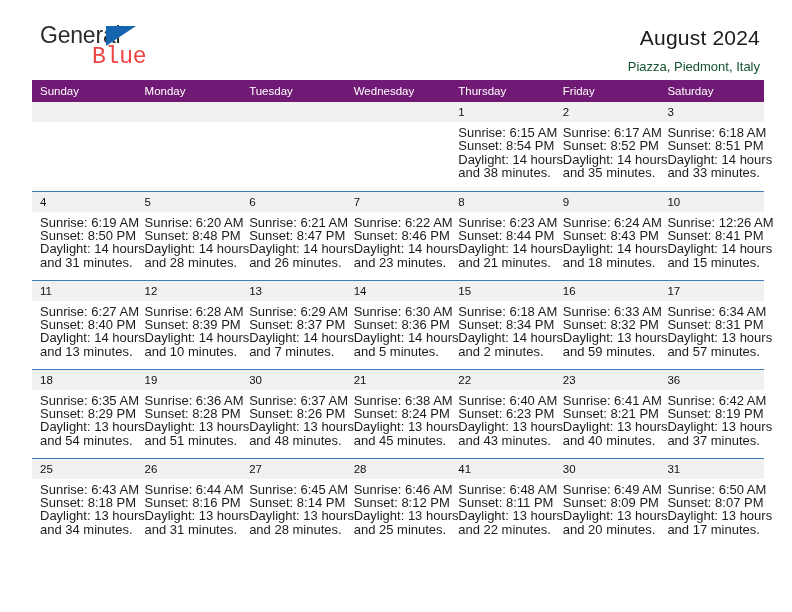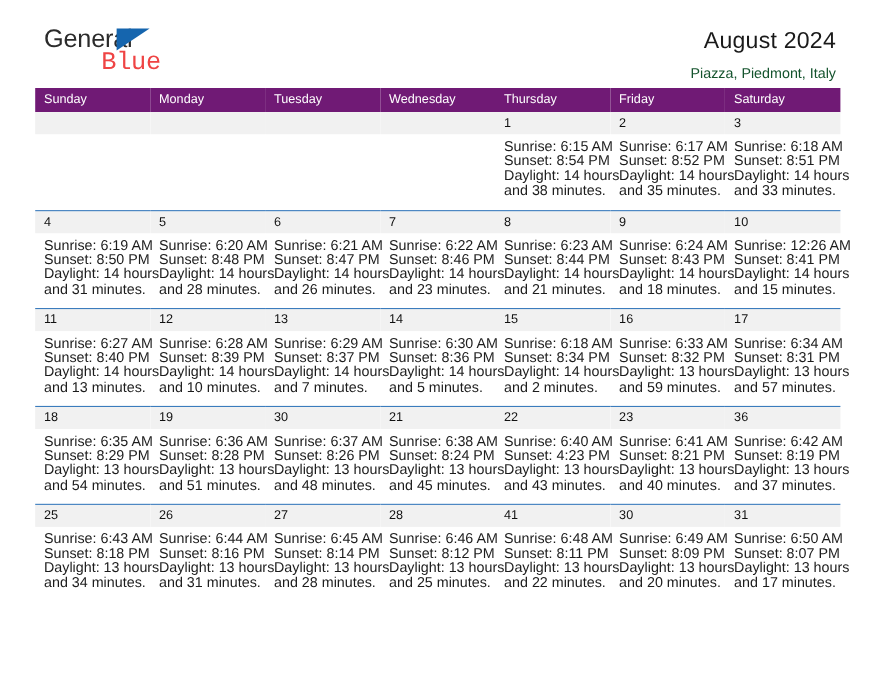--- a/index.html
+++ b/index.html
@@ -394,21 +394,21 @@
               <div>Sunrise: 6:38 AM</div>
               <div>Sunset: 8:24 PM</div>
               <div>Daylight: 13 hours</div>
               <div>and 45 minutes.</div>
             </div>
           </td>
           <td>
             <div class="daynum">22</div>
             <div class="dayinfo">
               <div>Sunrise: 6:40 AM</div>
-              <div>Sunset: 4:23 PM</div>
+              <div>Sunset: 6:23 PM</div>
               <div>Daylight: 13 hours</div>
               <div>and 43 minutes.</div>
             </div>
           </td>
           <td>
             <div class="daynum">23</div>
             <div class="dayinfo">
               <div>Sunrise: 6:41 AM</div>
               <div>Sunset: 8:21 PM</div>
               <div>Daylight: 13 hours</div>

